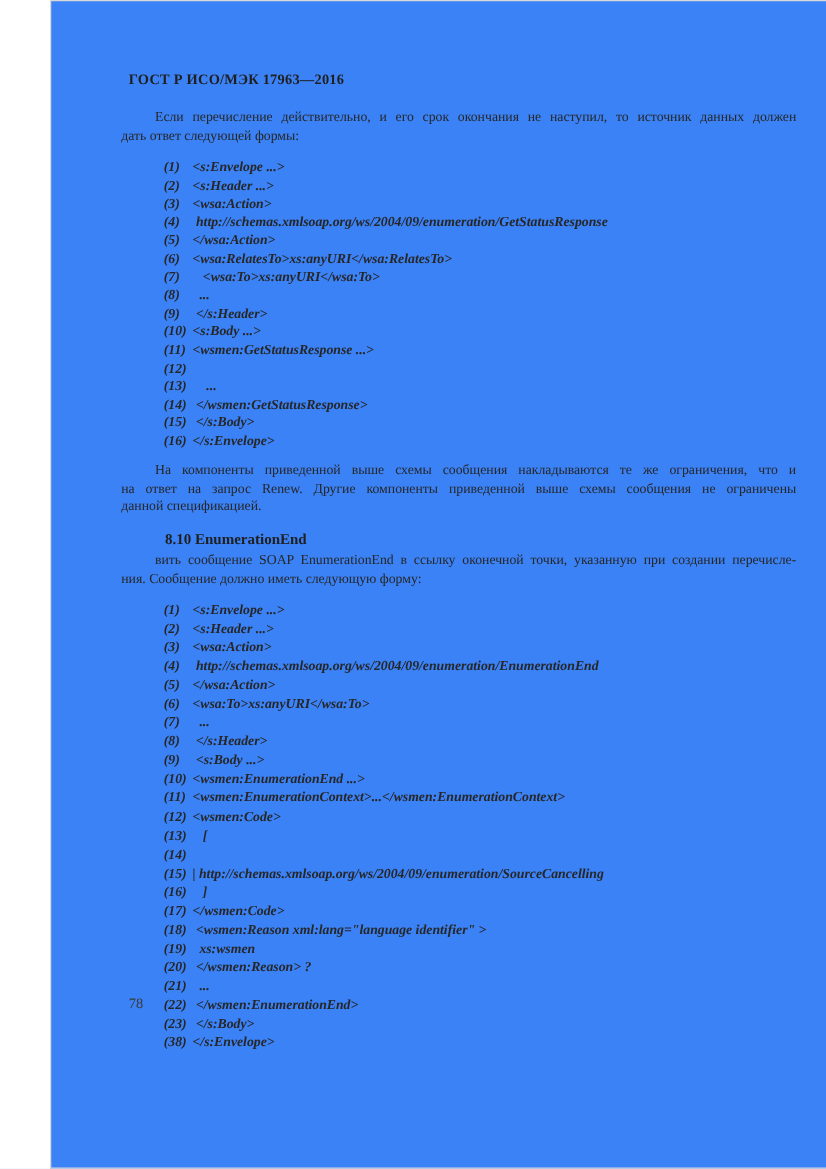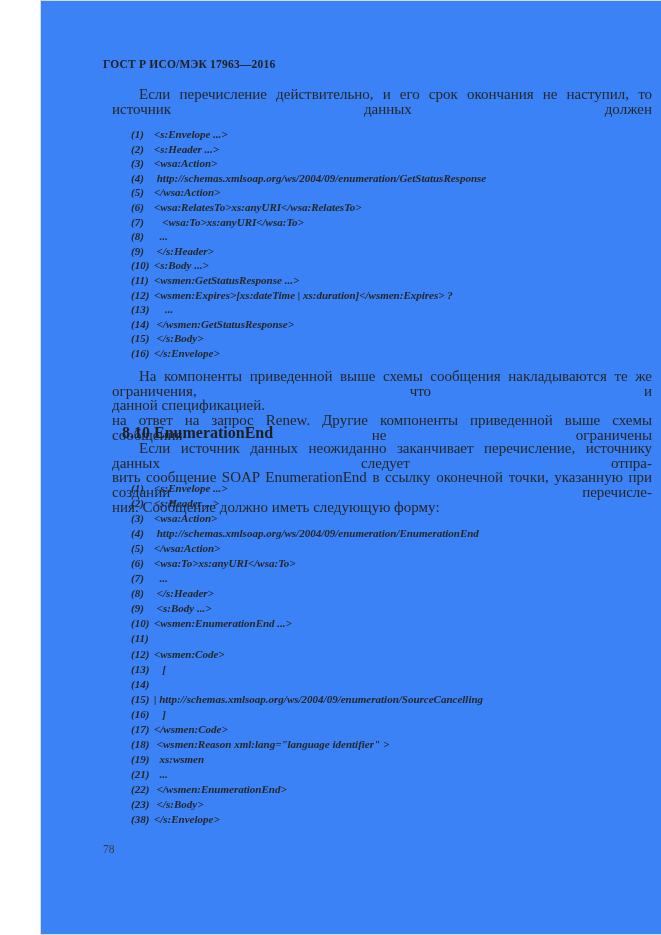--- a/index.html
+++ b/index.html
@@ -22,45 +22,45 @@
     position: absolute;
     top: 57px;
     left: 62px;
     font-size: 11.5px;
     font-weight: bold;
     color: #1f1f1f;
     letter-spacing: 0.2px;
   }
   .para {
     position: absolute;
-    left: 71px;
+    left: 56px;
     width: 540px;
-    font-size: 15px;
+    font-size: 11px;
     line-height: 14.7px;
     color: #262626;
   }
   .para .pline {
     text-align: justify;
     text-align-last: justify;
     white-space: normal;
   }
   .para .pline.last {
     text-align-last: left;
   }
   .para .pline:first-child {
     text-indent: 27px;
   }
   .p1 { top: 86px; }
   .p2 { top: 368px; }
   .p3 { top: 440px; }
   .heading {
     position: absolute;
     top: 423px;
-    left: 81px;
-    font-size: 16px;
+    left: 91px;
+    font-size: 12px;
     font-weight: bold;
     color: #1f1f1f;
   }
   .codeblock {
     position: absolute;
     left: 90px;
     font-size: 11px;
     font-style: italic;
     font-weight: bold;
     color: #262626;
@@ -75,35 +75,36 @@
   .cb2 .cline { height: 15.05px; }
   .cnum {
     flex: none;
     min-width: 23px;
   }
   .ccode {
     white-space: pre;
   }
   .pagenum {
     position: absolute;
-    top: 842px;
+    top: 796px;
     left: 62px;
     font-size: 11.5px;
     color: #3a3a3a;
   }
 </style>
 </head>
 <body>
 
 <div class="page">
 
   <div class="running-header">ГОСТ Р ИСО/МЭК 17963—2016</div>
 
   <div class="para p1">
       <div class="pline">Если перечисление действительно, и его срок окончания не наступил, то источник данных должен</div>
+      <div class="pline last">дать ответ следующей формы:</div>
     </div>
 
   <div class="codeblock cb1">
       <div class="cline">
       <span class="cnum">(1)</span>
       <span class="ccode">&lt;s:Envelope ...&gt;</span>
     </div>
       <div class="cline">
       <span class="cnum">(2)</span>
       <span class="ccode">&lt;s:Header ...&gt;</span>
@@ -139,21 +140,20 @@
       <div class="cline">
       <span class="cnum">(10)</span>
       <span class="ccode">&lt;s:Body ...&gt;</span>
     </div>
       <div class="cline">
       <span class="cnum">(11)</span>
       <span class="ccode">&lt;wsmen:GetStatusResponse ...&gt;</span>
     </div>
       <div class="cline">
       <span class="cnum">(12)</span>
-      <span class="ccode">&lt;wsmen:Expires&gt;[xs:dateTime | xs:duration]&lt;/wsmen:Expires&gt; ?</span>
     </div>
       <div class="cline">
       <span class="cnum">(13)</span>
       <span class="ccode">    ...</span>
     </div>
       <div class="cline">
       <span class="cnum">(14)</span>
       <span class="ccode"> &lt;/wsmen:GetStatusResponse&gt;</span>
     </div>
       <div class="cline">
@@ -161,28 +161,27 @@
       <span class="ccode"> &lt;/s:Body&gt;</span>
     </div>
       <div class="cline last">
       <span class="cnum">(16)</span>
       <span class="ccode">&lt;/s:Envelope&gt;</span>
     </div>
     </div>
 
   <div class="para p2">
       <div class="pline">На компоненты приведенной выше схемы сообщения накладываются те же ограничения, что и</div>
+      <div class="pline">на ответ на запрос Renew. Другие компоненты приведенной выше схемы сообщения не ограничены</div>
       <div class="pline last">данной спецификацией.</div>
-      <div class="pline">на ответ на запрос Renew. Другие компоненты приведенной выше схемы сообщения не ограничены</div>
     </div>
 
   <div class="heading">8.10 EnumerationEnd</div>
 
   <div class="para p3">
-      <div class="pline">Если источник данных неожиданно заканчивает перечисление, источнику данных следует отпра-</div>
       <div class="pline">вить сообщение SOAP EnumerationEnd в ссылку оконечной точки, указанную при создании перечисле-</div>
       <div class="pline last">ния. Сообщение должно иметь следующую форму:</div>
     </div>
 
   <div class="codeblock cb2">
       <div class="cline">
       <span class="cnum">(1)</span>
       <span class="ccode">&lt;s:Envelope ...&gt;</span>
     </div>
       <div class="cline">
@@ -216,20 +215,21 @@
       <div class="cline">
       <span class="cnum">(9)</span>
       <span class="ccode"> &lt;s:Body ...&gt;</span>
     </div>
       <div class="cline">
       <span class="cnum">(10)</span>
       <span class="ccode">&lt;wsmen:EnumerationEnd ...&gt;</span>
     </div>
       <div class="cline">
       <span class="cnum">(11)</span>
+      <span class="ccode">&lt;wsmen:EnumerationContext&gt;...&lt;/wsmen:EnumerationContext&gt;</span>
     </div>
       <div class="cline">
       <span class="cnum">(12)</span>
       <span class="ccode">&lt;wsmen:Code&gt;</span>
     </div>
       <div class="cline">
       <span class="cnum">(13)</span>
       <span class="ccode">   [</span>
     </div>
       <div class="cline">
@@ -247,20 +247,24 @@
       <span class="cnum">(17)</span>
       <span class="ccode">&lt;/wsmen:Code&gt;</span>
     </div>
       <div class="cline">
       <span class="cnum">(18)</span>
       <span class="ccode"> &lt;wsmen:Reason xml:lang="language identifier" &gt;</span>
     </div>
       <div class="cline">
       <span class="cnum">(19)</span>
       <span class="ccode">  xs:wsmen</span>
+    </div>
+      <div class="cline">
+      <span class="cnum">(20)</span>
+      <span class="ccode"> &lt;/wsmen:Reason&gt; ?</span>
     </div>
       <div class="cline">
       <span class="cnum">(21)</span>
       <span class="ccode">  ...</span>
     </div>
       <div class="cline">
       <span class="cnum">(22)</span>
       <span class="ccode"> &lt;/wsmen:EnumerationEnd&gt;</span>
     </div>
       <div class="cline">

